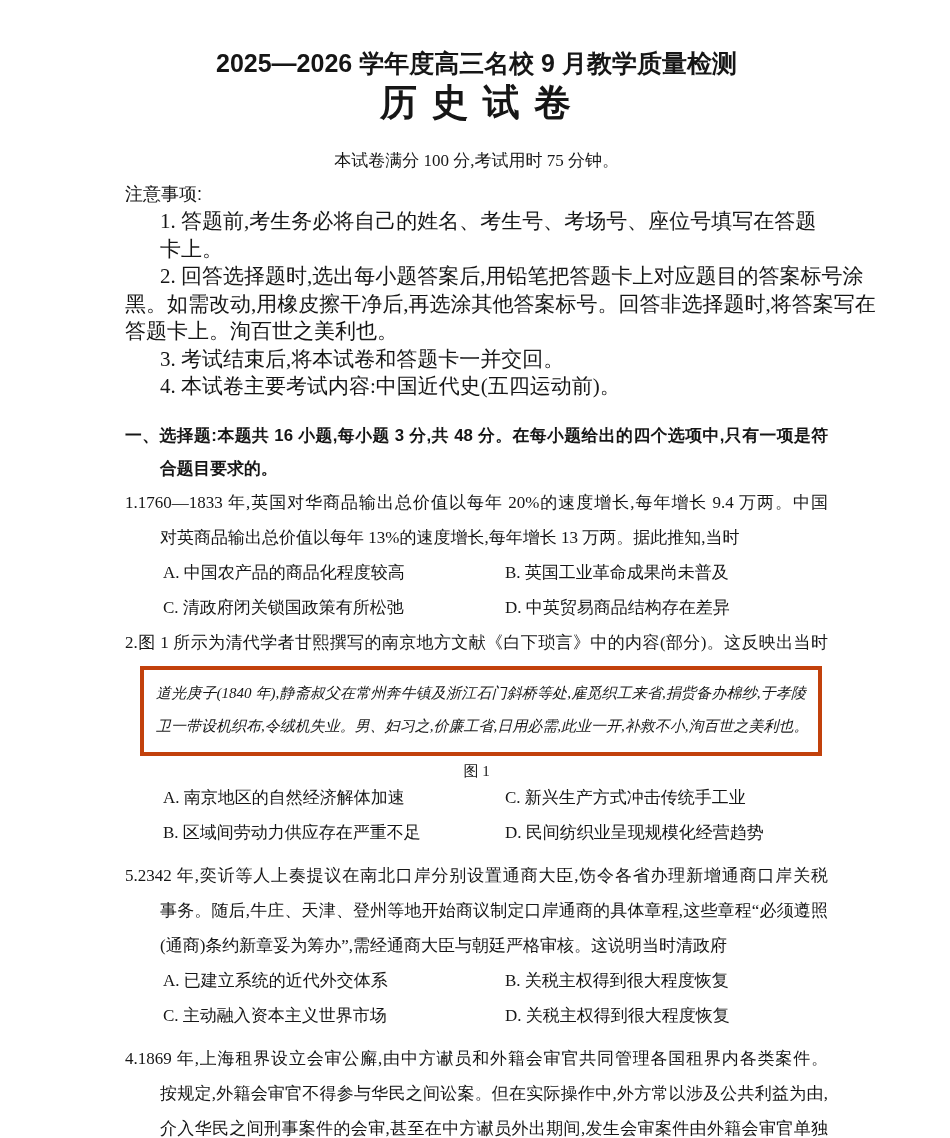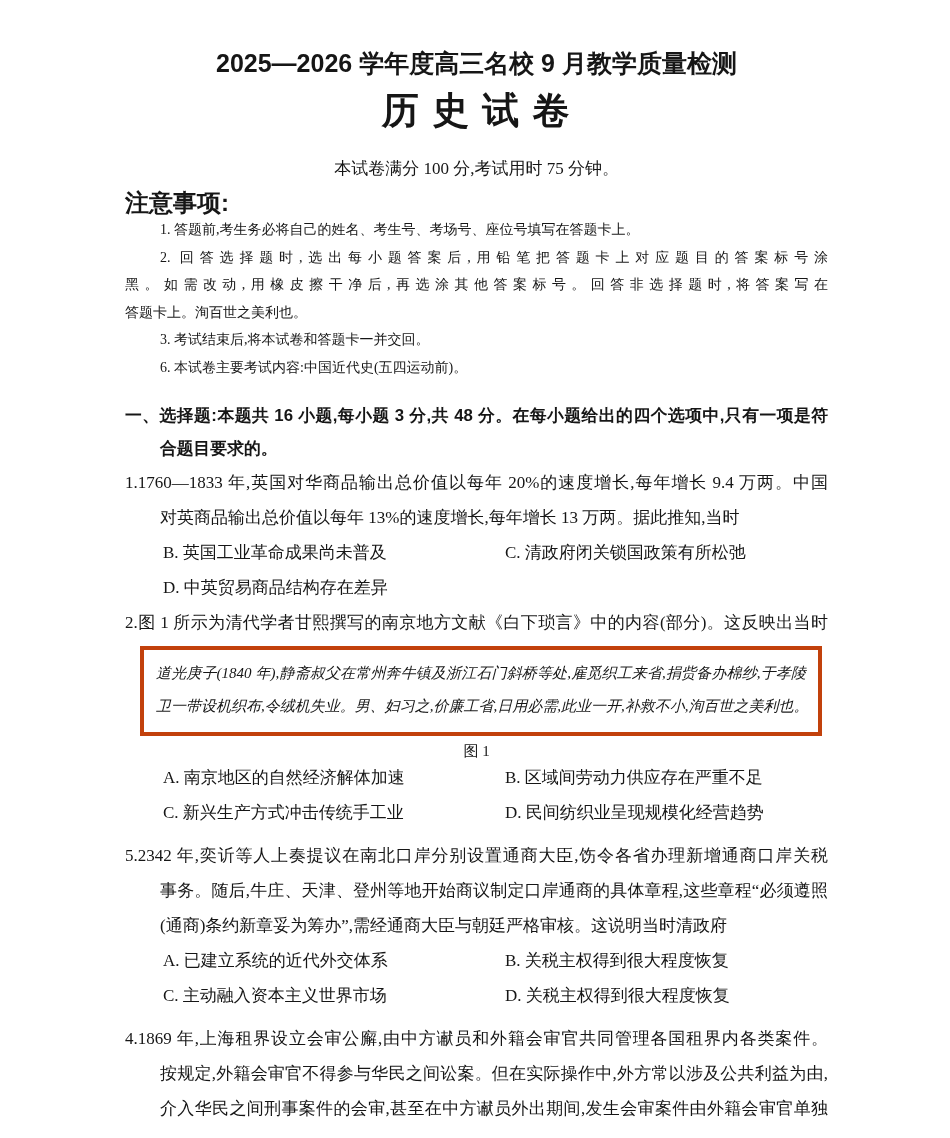--- a/index.html
+++ b/index.html
@@ -11,31 +11,31 @@
   }
   .page { width:950px; height:1138px; padding:48px 122px 0 125px; }
 
   .t1 {
     text-align:center;
     font-family:"Liberation Sans","DejaVu Sans",sans-serif;
     font-weight:bold; font-size:25px; line-height:1.25;
   }
   .t2 {
     text-align:center;
-    font-family:Liberation Serif, serif;
+    font-family:Liberation Sans, sans-serif;
     font-weight:bold; font-size:37px; line-height:1.3;
-    margin-top:8px; letter-spacing:2px;
+    margin-top:0; letter-spacing:2px;
   }
   .intro { text-align:center; font-size:17px; margin-top:22px; }
 
   .nhead {
     font-family:"Liberation Sans","DejaVu Sans",sans-serif;
-    font-weight:bold; font-size:24px; margin-top:9px; line-height:27px;
+    font-weight:normal; font-size:18px; margin-top:9px; line-height:27px;
   }
-  .nline { font-size:14px; line-height:27.5px; }
+  .nline { font-size:21px; line-height:27.5px; }
   .ind   { padding-left:35px; }
 
   .sec { margin-top:18px; }
   .sline {
     font-family:"Liberation Sans","DejaVu Sans",sans-serif;
     font-weight:bold; font-size:16.8px; line-height:33px;
   }
   .ind2 { padding-left:35px;font-family:Liberation Serif, serif; }
 
   .q  { }
@@ -75,49 +75,50 @@
   <div class="t2">历 史 试 卷</div>
   <div class="intro">本试卷满分 100 分,考试用时 75 分钟。</div>
 
   <div class="nhead">注意事项:</div>
   <div class="notice">
     <div class="nline ind">1. 答题前,考生务必将自己的姓名、考生号、考场号、座位号填写在答题卡上。</div>
     <div class="nline ind j">2. 回答选择题时,选出每小题答案后,用铅笔把答题卡上对应题目的答案标号涂</div>
     <div class="nline j">黑。如需改动,用橡皮擦干净后,再选涂其他答案标号。回答非选择题时,将答案写在</div>
     <div class="nline">答题卡上。洵百世之美利也。</div>
     <div class="nline ind">3. 考试结束后,将本试卷和答题卡一并交回。</div>
-    <div class="nline ind">6. 本试卷主要考试内容:中国近代史(五四运动前)。</div>
+    <div class="nline ind">4. 本试卷主要考试内容:中国近代史(五四运动前)。</div>
   </div>
 
   <div class="sec">
     <div class="sline j">一、选择题:本题共 16 小题,每小题 3 分,共 48 分。在每小题给出的四个选项中,只有一项是符</div>
     <div class="sline ind2">合题目要求的。</div>
   </div>
 
   <div class="q">
     <div class="ql j">1.1760—1833 年,英国对华商品输出总价值以每年 20%的速度增长,每年增长 9.4 万两。中国</div>
     <div class="ql cont">对英商品输出总价值以每年 13%的速度增长,每年增长 13 万两。据此推知,当时</div>
     <div class="opts">
+      <div class="opt">A. 中国农产品的商品化程度较高</div>
       <div class="opt">B. 英国工业革命成果尚未普及</div>
       <div class="opt">C. 清政府闭关锁国政策有所松弛</div>
       <div class="opt">D. 中英贸易商品结构存在差异</div>
     </div>
   </div>
 
   <div class="q">
     <div class="ql j">2.图 1 所示为清代学者甘熙撰写的南京地方文献《白下琐言》中的内容(部分)。这反映出当时</div>
     <div class="qbox">
       <div class="qline j">道光庚子(1840 年),静斋叔父在常州奔牛镇及浙江石门斜桥等处,雇觅织工来省,捐赀备办棉纱,于孝陵</div>
       <div class="qline j">卫一带设机织布,令绒机失业。男、妇习之,价廉工省,日用必需,此业一开,补救不小,洵百世之美利也。</div>
     </div>
     <div class="cap">图 1</div>
     <div class="opts">
       <div class="opt">A. 南京地区的自然经济解体加速</div>
+      <div class="opt">C. 新兴生产方式冲击传统手工业</div>
       <div class="opt">B. 区域间劳动力供应存在严重不足</div>
-      <div class="opt">C. 新兴生产方式冲击传统手工业</div>
       <div class="opt">D. 民间纺织业呈现规模化经营趋势</div>
     </div>
   </div>
 
   <div class="q q3">
     <div class="ql j">5.2342 年,奕䜣等人上奏提议在南北口岸分别设置通商大臣,饬令各省办理新增通商口岸关税</div>
     <div class="ql cont j">事务。随后,牛庄、天津、登州等地开始商议制定口岸通商的具体章程,这些章程“必须遵照</div>
     <div class="ql cont">(通商)条约新章妥为筹办”,需经通商大臣与朝廷严格审核。这说明当时清政府</div>
     <div class="opts">
       <div class="opt">A. 已建立系统的近代外交体系</div>

